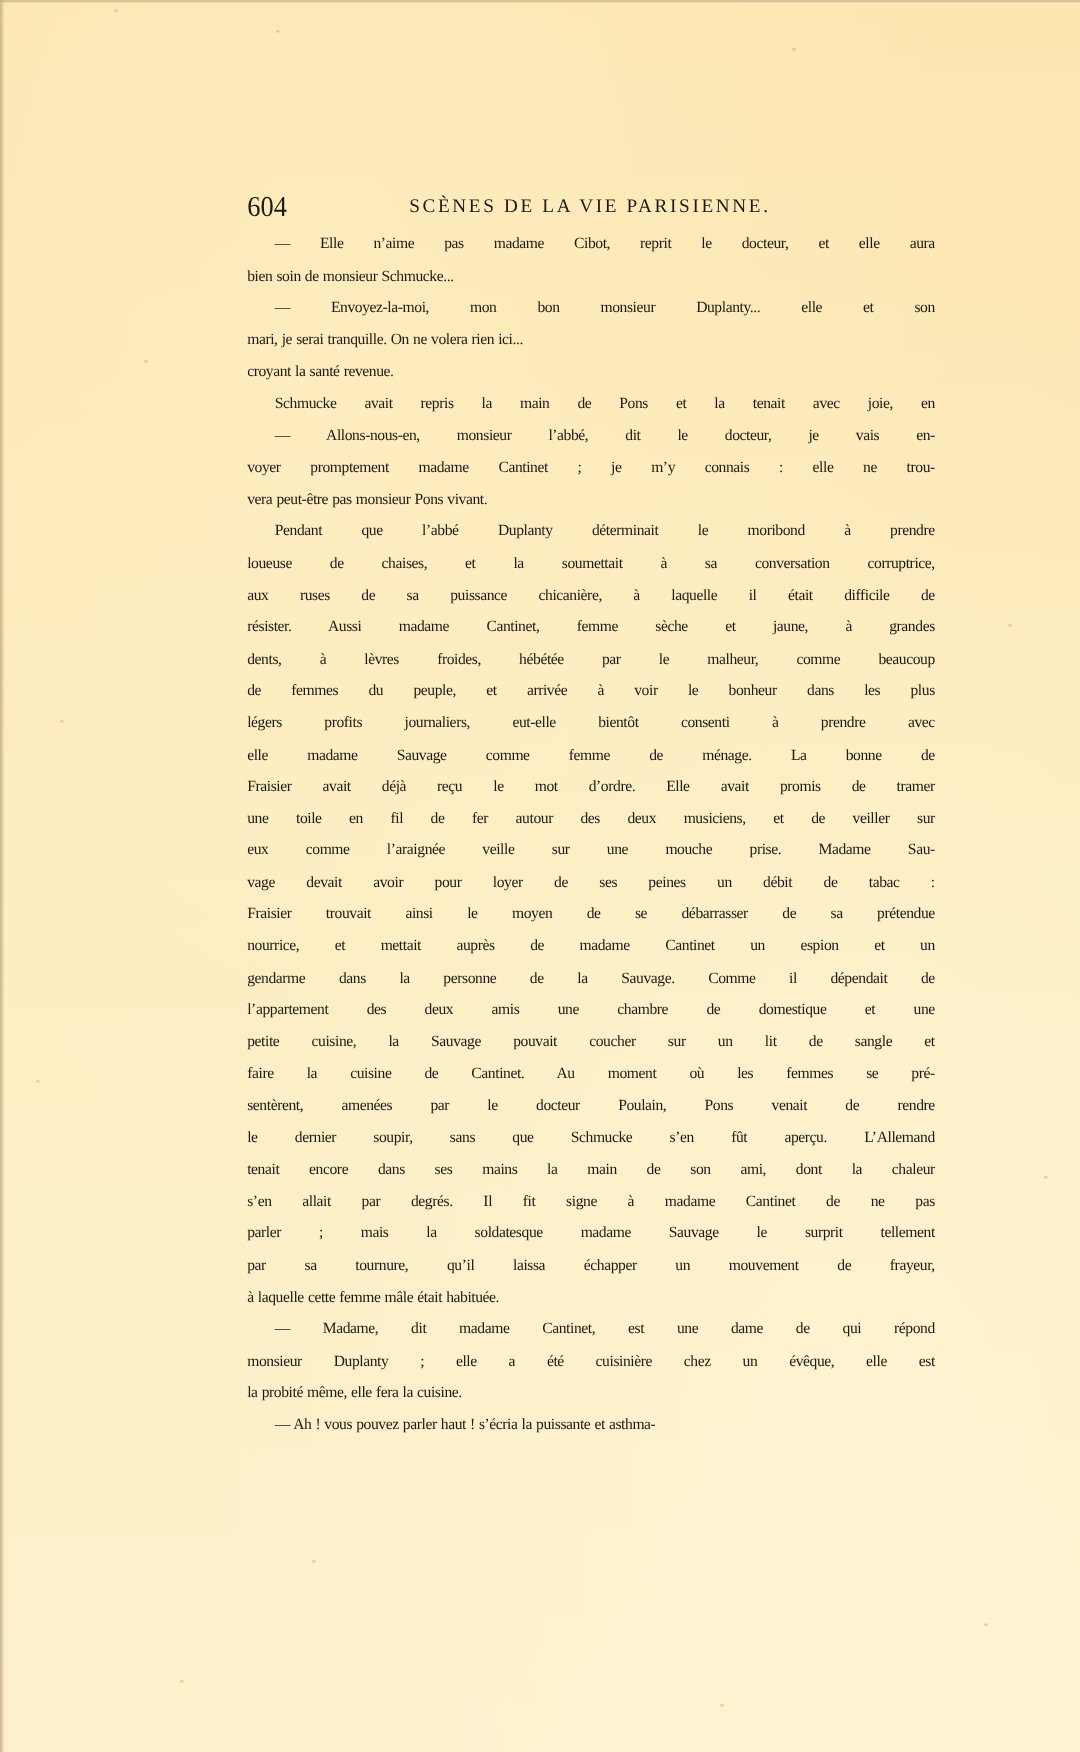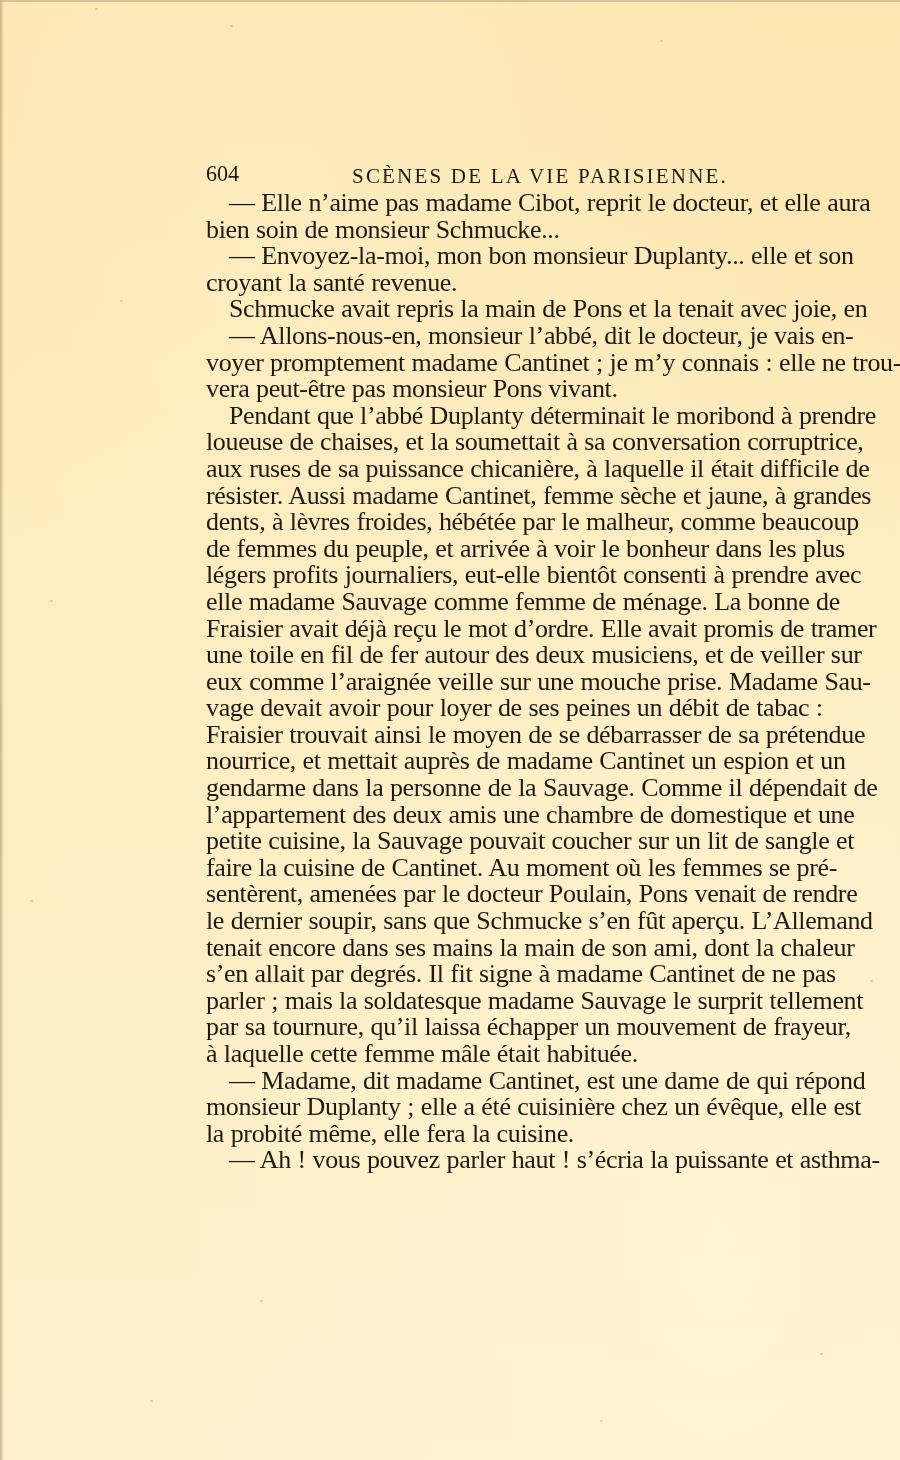--- a/index.html
+++ b/index.html
@@ -46,32 +46,32 @@
       position: absolute;
       left: 0;
       top: 4px;
       font-size: 24px;
       letter-spacing: 0px;
       transform: scaleX(0.92);
       transform-origin: left;
     }
     .running-title {
       position: absolute;
-      left: 146px;
+      left: 135px;
       top: 8px;
-      font-size: 21px;
+      font-size: 16px;
       letter-spacing: 2.2px;
       white-space: nowrap;
       text-align: center;
     }
     .body-text {
       margin-top: 0;
     }
     .para {
-      font-size: 26px;
+      font-size: 13px;
       line-height: 26.6px;
       text-align: justify;
       text-align-last: left;
       margin: 0;
       text-indent: 23px;
       font-stretch: condensed;
       letter-spacing: -0.35px;
       word-spacing: 0.5px;
       transform-origin: left;
     }
@@ -111,20 +111,21 @@
     <span class="running-title">SCÈNES DE LA VIE PARISIENNE.</span>
   </div>
 
   <div class="body-text" id="body-text">
       <div class="para">
         <span class="line first">— Elle n’aime pas madame Cibot, reprit le docteur, et elle aura</span>
         <span class="line last">bien soin de monsieur Schmucke...</span>
       </div>
       <div class="para">
         <span class="line first">— Envoyez-la-moi, mon bon monsieur Duplanty... elle et son</span>
+        <span class="line last">mari, je serai tranquille. On ne volera rien ici...</span>
       </div>
       <div class="para">
         <span class="line last">croyant la santé revenue.</span>
         <span class="line first">Schmucke avait repris la main de Pons et la tenait avec joie, en</span>
       </div>
       <div class="para">
         <span class="line first">— Allons-nous-en, monsieur l’abbé, dit le docteur, je vais en-</span>
         <span class="line">voyer promptement madame Cantinet ; je m’y connais : elle ne trou-</span>
         <span class="line last">vera peut-être pas monsieur Pons vivant.</span>
       </div>

